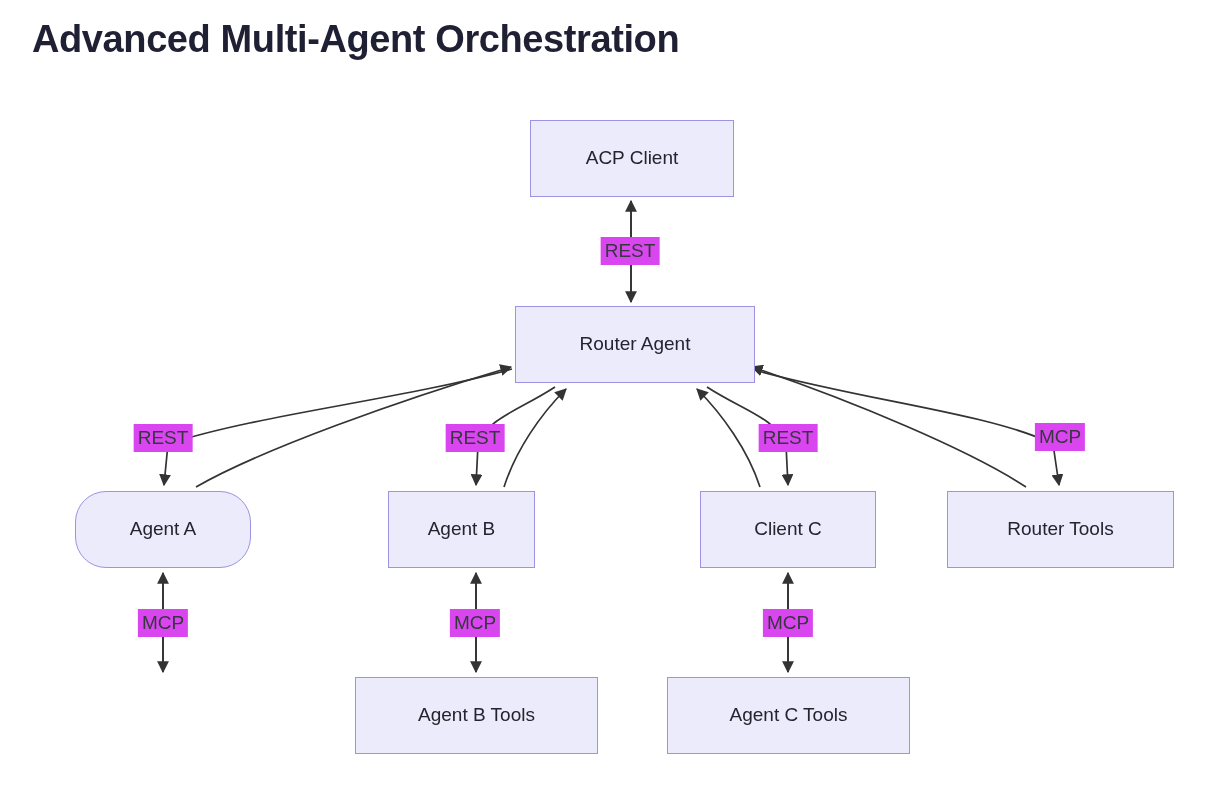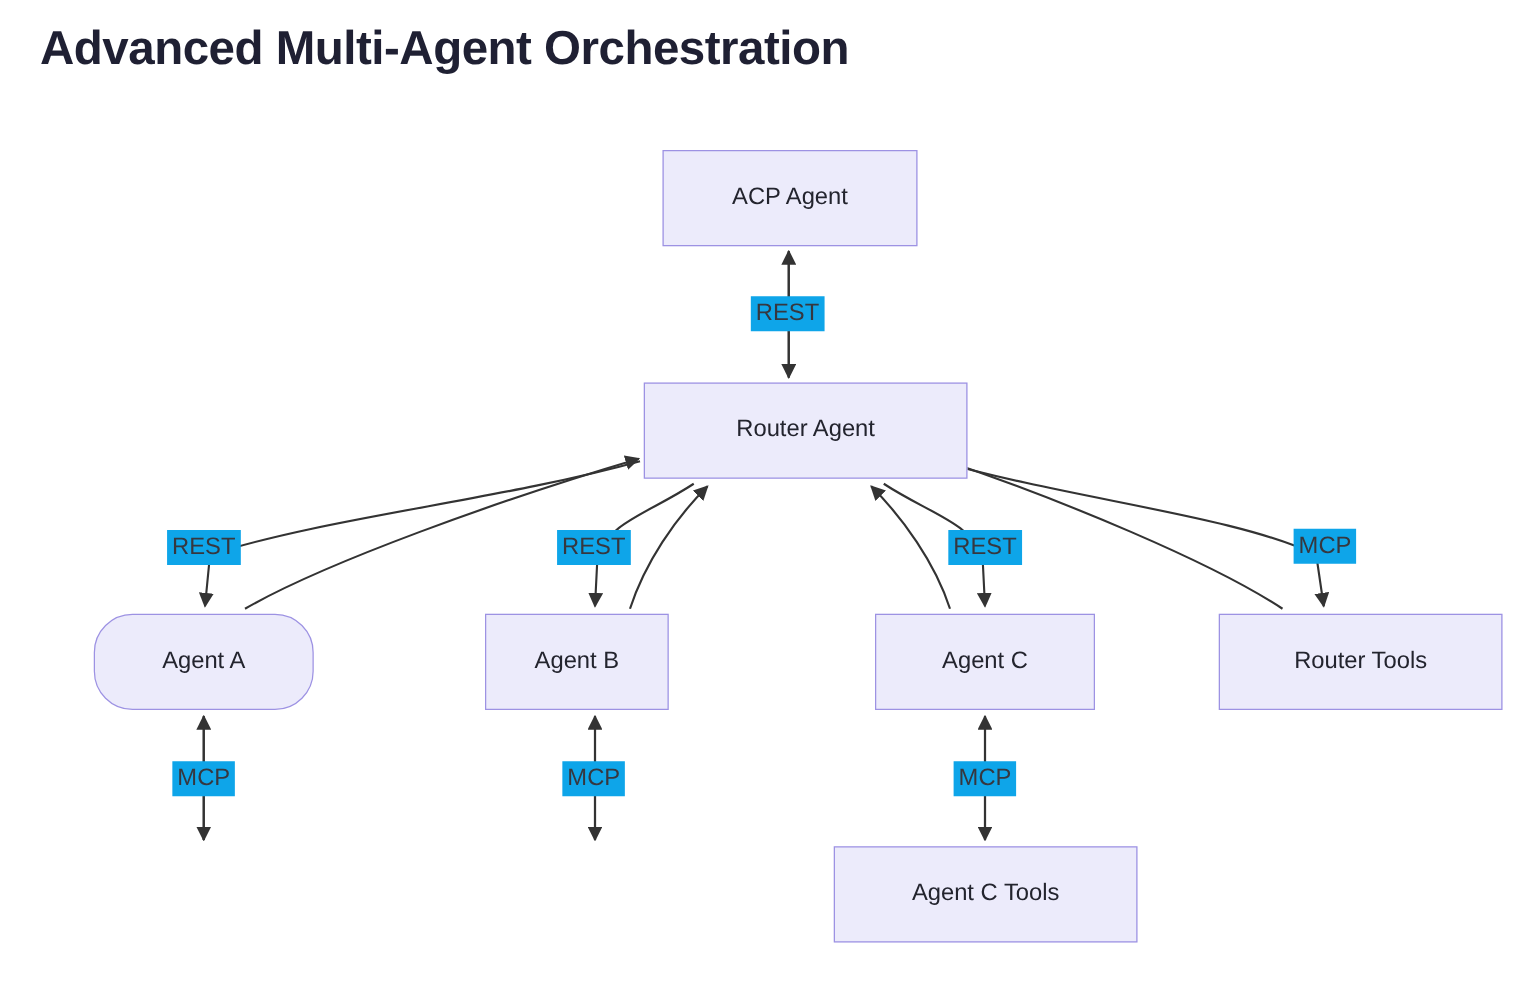--- a/index.html
+++ b/index.html
@@ -48,21 +48,21 @@
     align-items: center;
     justify-content: center;
     color: #23242e;
     font-size: 19px;
     line-height: 1.2;
     text-align: center;
   }
   .edge-label {
     position: absolute;
     box-sizing: border-box;
-    background: #0ea5e9;
+    background: #d946ef;
     color: #36373f;
     font-size: 19px;
     line-height: 28px;
     padding: 0 4px;
     white-space: nowrap;
     transform: translate(-50%, -50%);
   }
 </style>
 </head>
 <body>
@@ -113,44 +113,47 @@
       <line x1="476" y1="672" x2="476" y2="573" stroke="#333333" stroke-width="1.7" marker-end="url(#arrowend)"></line>
     </g>
 
     <g>
       <line x1="788" y1="573" x2="788" y2="672" stroke="#333333" stroke-width="1.7" marker-end="url(#arrowend)"></line>
       <line x1="788" y1="672" x2="788" y2="573" stroke="#333333" stroke-width="1.7" marker-end="url(#arrowend)"></line>
     </g>
   </svg>
 
   <div class="node" style="left:530px; top:120px; width:204px; height:77px;">
-    <span>ACP Agent</span>
+    <span>ACP Client</span>
   </div>
 
-  <div class="node" style="left:515px; top:306px; width:259px; height:77px;">
+  <div class="node" style="left:515px; top:306px; width:240px; height:77px;">
     <span>Router Agent</span>
   </div>
 
   <div class="node" style="left:75px; top:491px; width:176px; height:77px;border-radius:31px;">
     <span>Agent A</span>
   </div>
 
   <div class="node" style="left:388px; top:491px; width:147px; height:77px;">
     <span>Agent B</span>
   </div>
 
   <div class="node" style="left:700px; top:491px; width:176px; height:77px;">
-    <span>Agent C</span>
+    <span>Client C</span>
   </div>
 
-  <div class="node" style="left:947px; top:491px; width:227px; height:77px;margin-left:28px;">
+  <div class="node" style="left:947px; top:491px; width:227px; height:77px;">
     <span>Router Tools</span>
   </div>
 
 
+  <div class="node" style="left:355px; top:677px; width:243px; height:77px;">
+    <span>Agent B Tools</span>
+  </div>
 
   <div class="node" style="left:667px; top:677px; width:243px; height:77px;text-align:center;">
     <span>Agent C Tools</span>
   </div>
 
   <div class="edge-label" style="left:630px; top:251px;">REST</div>
 
   <div class="edge-label" style="left:163px; top:438px;">REST</div>
 
   <div class="edge-label" style="left:475px; top:438px;">REST</div>

